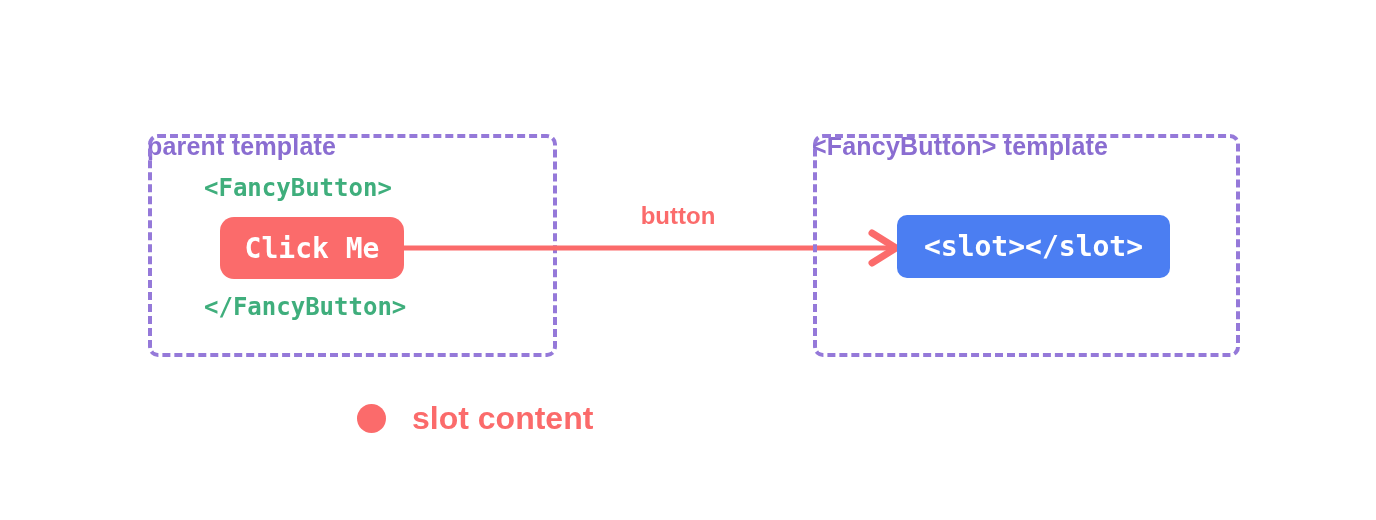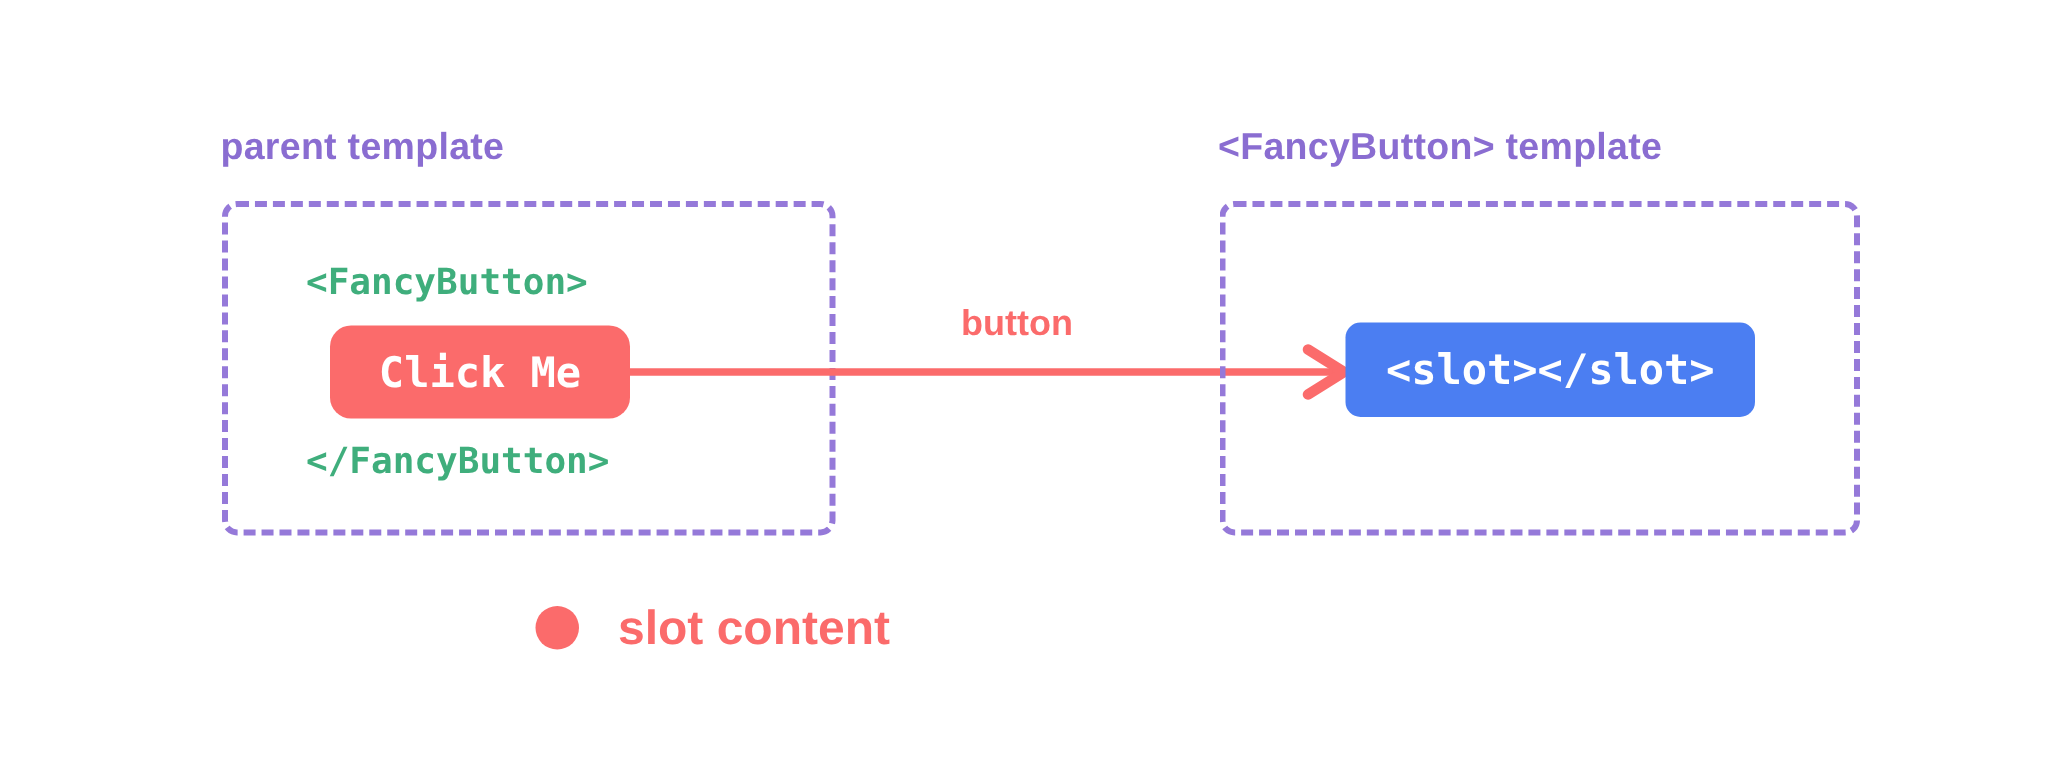--- a/index.html
+++ b/index.html
@@ -12,39 +12,39 @@
     --background:#ffffff;
   }
   html,body{margin:0;padding:0;background:#fff;}
   #canvas{
     position:relative;width:1376px;height:520px;
     background:var(--background);overflow:hidden;
     font-family:"Liberation Sans",sans-serif;
   }
   .panel-title{
     position:absolute;font-size:25px;font-weight:bold;
-    color:var(--purple);letter-spacing:.2px;white-space:pre;
+    color:var(--purple);letter-spacing:.2px;white-space:pre;margin-top:48px;
   }
   .dashed-box{
     position:absolute;top:134px;height:215px;
     border:4px dashed var(--purple_border);border-radius:10px;
   }
   #parent-box{left:148px;width:401px;}
   #fancy-box{left:813px;width:419px;}
   .code{
     position:absolute;
     font-family:"DejaVu Sans Mono","Liberation Mono",monospace;
     font-weight:bold;font-size:24px;color:var(--green);white-space:pre;
   }
   .chip{
     position:absolute;display:flex;align-items:center;justify-content:center;
     font-family:"DejaVu Sans Mono","Liberation Mono",monospace;
     font-weight:bold;font-size:28px;color:#fff;white-space:pre;
   }
-  #click-me-chip{left:68px;top:79px;width:200px;height:62px;background:var(--red);border-radius:14px;}
+  #click-me-chip{left:68px;top:79px;width:184px;height:62px;background:var(--red);border-radius:14px;}
   #slot-chip{left:80px;top:77px;width:273px;height:63px;background:var(--blue);border-radius:10px;}
   #replace-arrow-svg{position:absolute;left:404px;top:229px;width:500px;height:38px;}
   #replace-arrow-svg line,#replace-arrow-svg polyline{stroke:var(--red);}
   #replace-label{
     position:absolute;left:628px;top:202px;width:100px;text-align:center;
     font-size:24px;font-weight:bold;color:var(--red);
   }
   .legend-item{
     position:absolute;top:400px;display:flex;align-items:center;gap:26px;
     font-size:32px;font-weight:bold;

